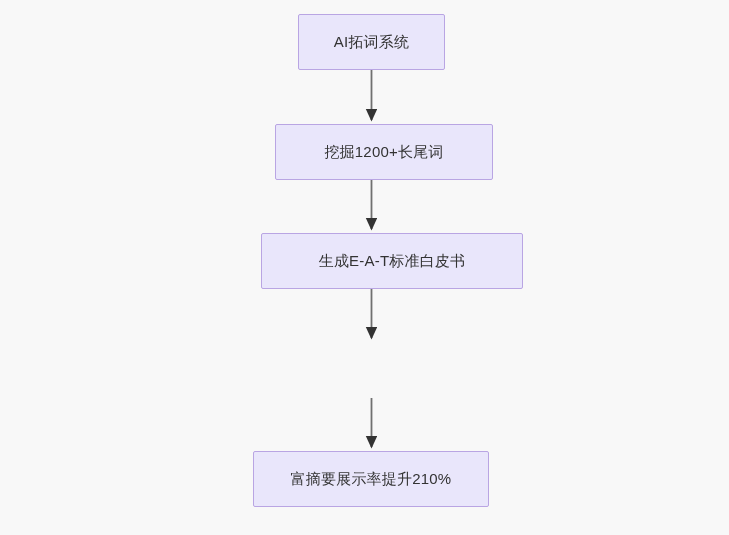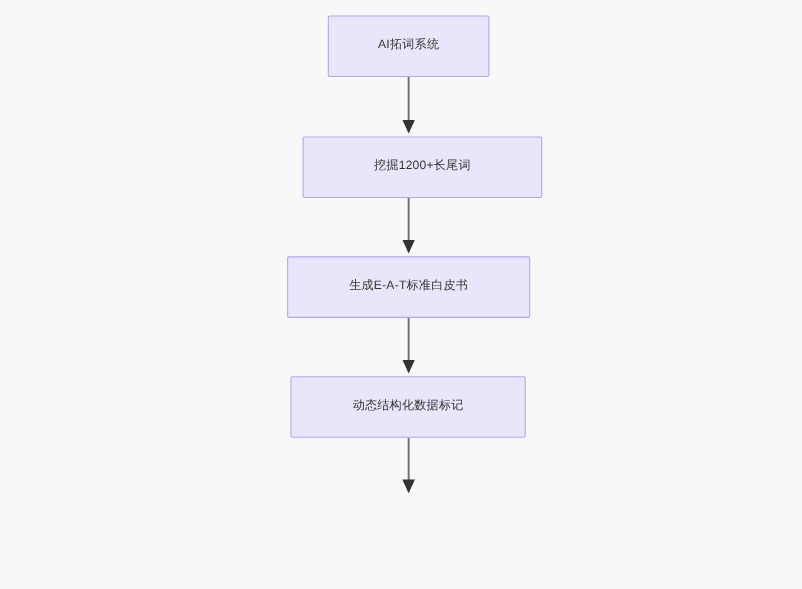--- a/index.html
+++ b/index.html
@@ -24,21 +24,21 @@
     box-sizing: border-box;
     background: #e9e6fb;
     border: 1.6px solid #b9a5e3;
     border-radius: 2px;
     display: flex;
     align-items: center;
     justify-content: center;
     z-index: 2;
   }
   .node-label {
-    font-size: 11px;
+    font-size: 15px;
     line-height: 1.2;
     color: #333333;
     letter-spacing: 0.2px;
     white-space: nowrap;
     text-align: center;
     font-family: "Liberation Sans", "DejaVu Sans", sans-serif;
   }
   .edge-layer {
     position: absolute;
     left: 0;
@@ -67,22 +67,22 @@
   </svg>
 
   <div class="node" style="left:298px; top:14px; width:147px; height:56px;">
     <span class="node-label">AI拓词系统</span>
   </div>
 
   <div class="node" style="left:275px; top:124px; width:218px; height:56px;">
     <span class="node-label">挖掘1200+长尾词</span>
   </div>
 
-  <div class="node" style="left:261px; top:233px; width:221px; height:56px;">
+  <div class="node" style="left:261px; top:233px; width:262px; height:56px;">
     <span class="node-label">生成E-A-T标准白皮书</span>
   </div>
 
-  <div class="node" style="left:264px; top:342px; width:214px; height:56px;">
-    <span class="node-label">动态结构化数据标记</span>
+
+  <div class="node" style="left:253px; top:451px; width:236px; height:56px;">
+    <span class="node-label">富摘要展示率提升210%</span>
   </div>
-
 
 </div>
 
 </body></html>

